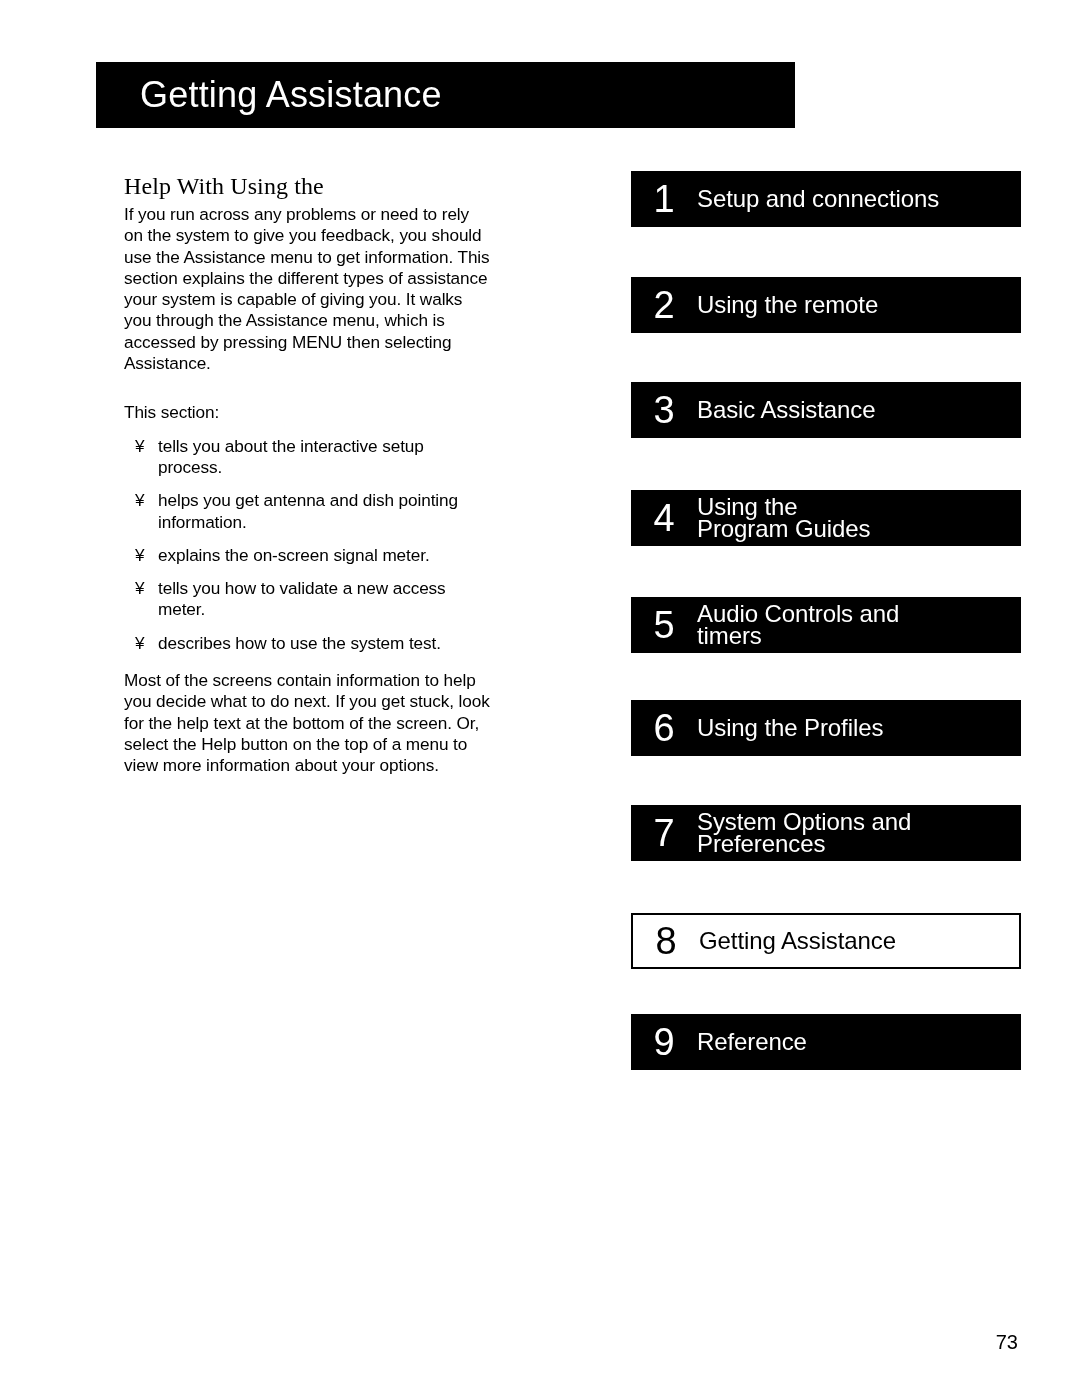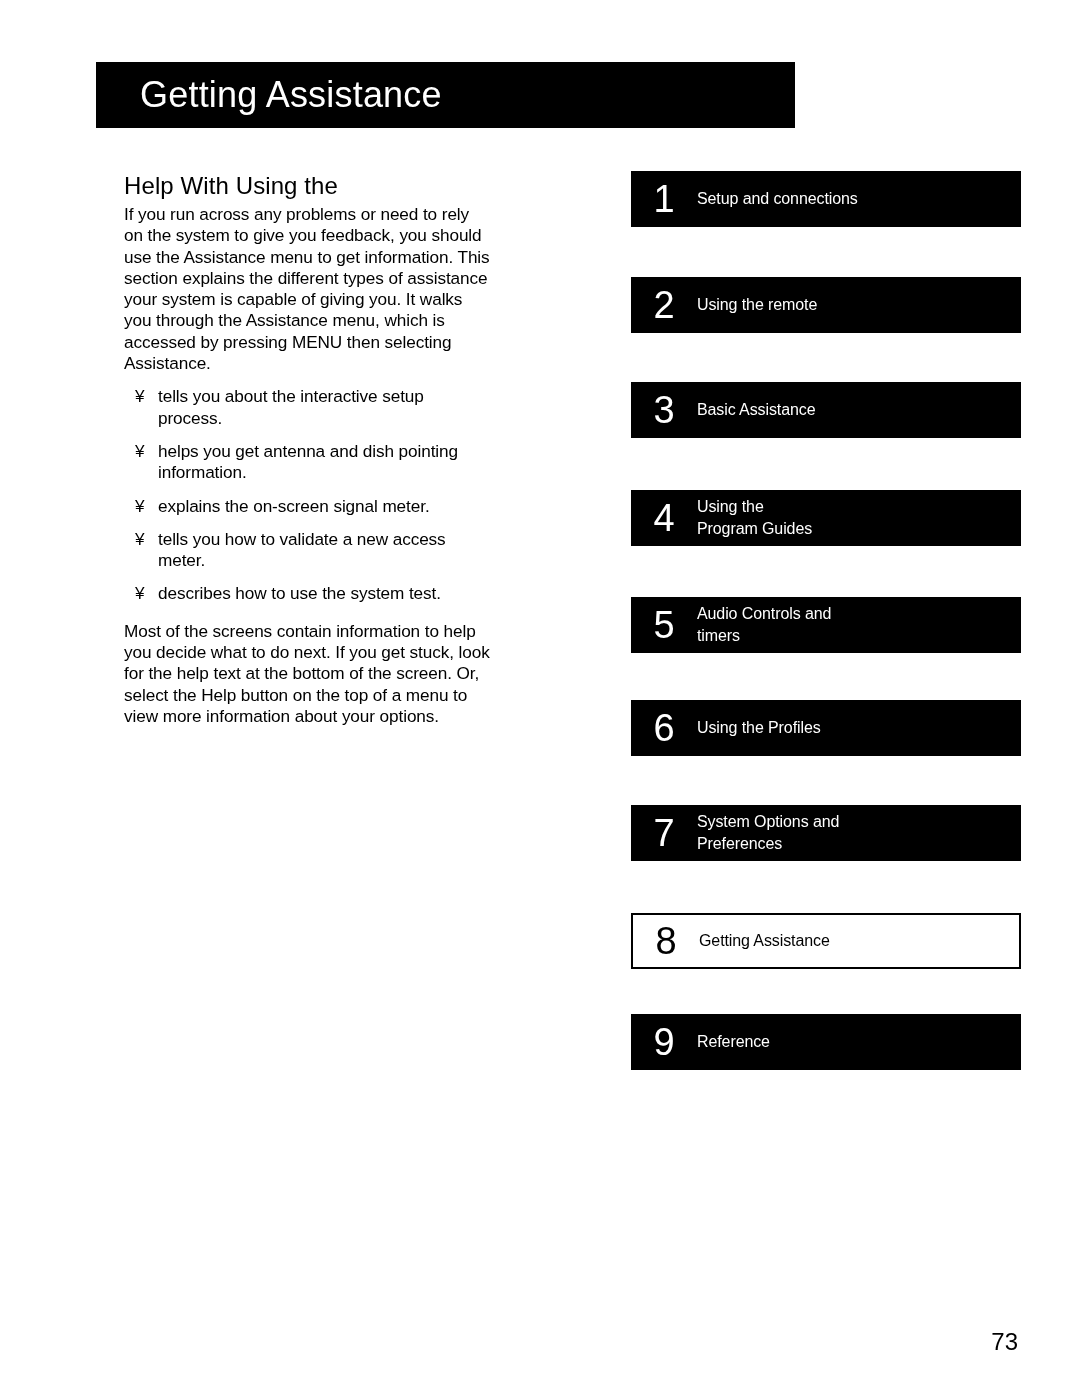--- a/index.html
+++ b/index.html
@@ -43,20 +43,21 @@
     left: 124px;
     top: 168px;
     width: 368px;
   }
   .section-heading {
     font-size: 24px;
     line-height: 36px;
     font-weight: normal;
     margin: 0 0 0 0;
     letter-spacing: 0.1px;
+    font-family: Liberation Serif, serif;
   }
   .section-heading .hl {
     display: block;
   }
   .body-para {
     font-size: 17.2px;
     line-height: 21.3px;
     margin: 0;
     letter-spacing: -0.1px;
   }
@@ -118,53 +119,54 @@
     text-align: center;
     flex: 0 0 58px;
     font-weight: normal;
     margin-left: 4px;
   }
   .tab.active .tab-num {
     color: #000000;
   }
   .tab .tab-label {
     color: #ffffff;
-    font-size: 16px;
+    font-size: 24px;
     line-height: 22px;
     white-space: pre-line;
     letter-spacing: -0.1px;
     margin-left: 4px;
   }
   .tab.active .tab-label {
     color: #000000;
   }
 
   
   .page-number {
     position: absolute;
     right: 62px;
     top: 1328px;
-    font-size: 24px;
+    font-size: 20px;
     line-height: 28px;
   }
 </style>
 </head>
 <body>
 
 <div class="title-banner">
   <h1 class="title-text">Getting Assistance</h1>
 </div>
 
 <div class="left-col">
   <h2 class="section-heading">
     <span class="hl">Help With Using the</span>
   </h2>
 
   <p class="body-para para-intro">If you run across any problems or need to rely on the system to give you feedback, you should use the Assistance menu to get information. This section explains the different types of assistance your system is capable of giving you. It walks you through the Assistance menu, which is accessed by pressing MENU then selecting  Assistance.</p>
 
+  <p class="body-para para-thissection">This section:</p>
 
   <ul class="bullet-list">
     <li>
       <span class="bullet-glyph">¥</span>
       <span>tells you about the interactive setup process.</span>
     </li>
     <li>
       <span class="bullet-glyph">¥</span>
       <span>helps you get antenna and dish pointing information.</span>
     </li>

